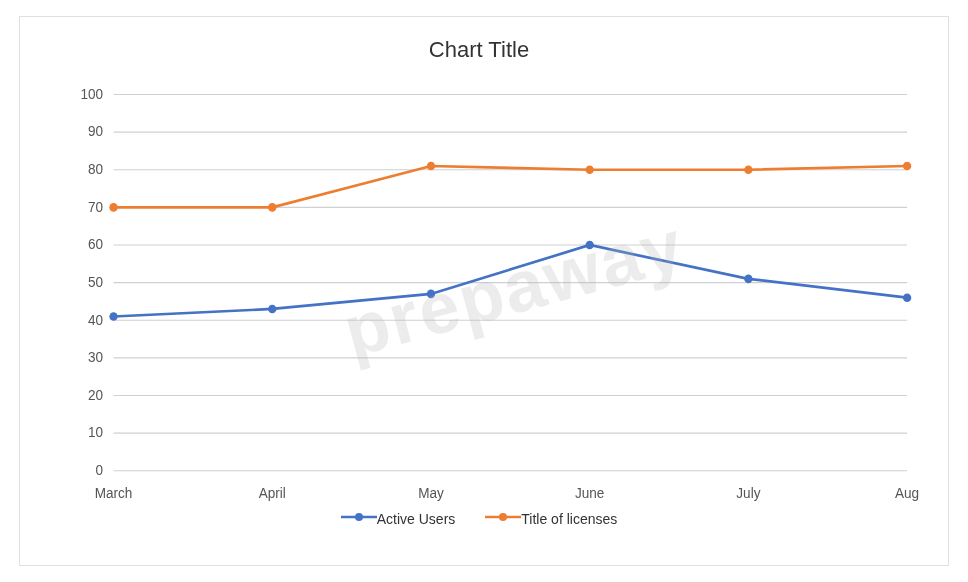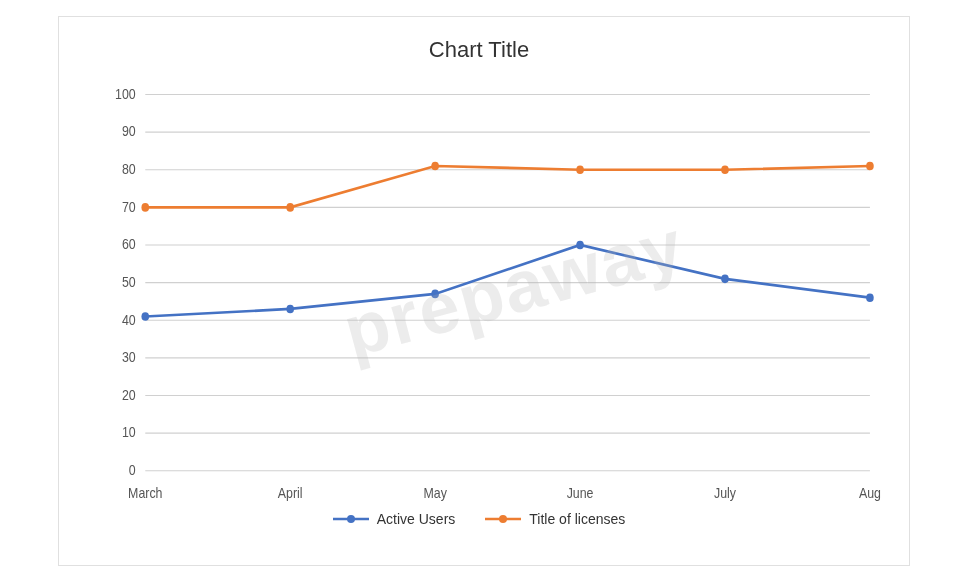--- a/index.html
+++ b/index.html
@@ -6,21 +6,21 @@
     body {
       width: 968px;
       height: 582px;
       background: #fff;
       font-family: 'Segoe UI', Arial, sans-serif;
       display: flex;
       align-items: center;
       justify-content: center;
     }
     .chart-container {
-      width: 852px;
+      width: 930px;
       height: 550px;
       background: #fff;
       border: 1px solid #e0e0e0;
       position: relative;
       padding: 20px 20px 20px 10px;
     }
     .chart-title {
       text-align: center;
       font-size: 22px;
       font-weight: 400;
@@ -38,22 +38,20 @@
     }
     .legend {
       display: flex;
       justify-content: center;
       align-items: center;
       gap: 30px;
       margin-top: 8px;
     }
     .legend-item {
       display: flex;
-      align-items: center;
-      gap: 8px;
       font-size: 14px;
       color: #333;
     }
     .watermark {
       position: absolute;
       top: 50%;
       left: 50%;
       transform: translate(-40%, -50%) rotate(-15deg);
       font-size: 72px;
       font-weight: bold;

